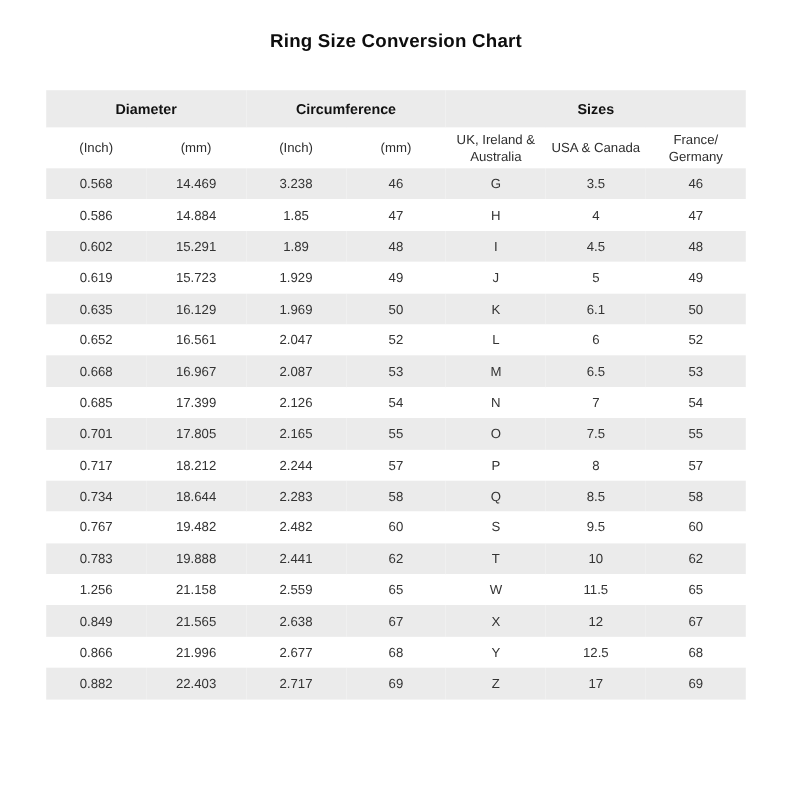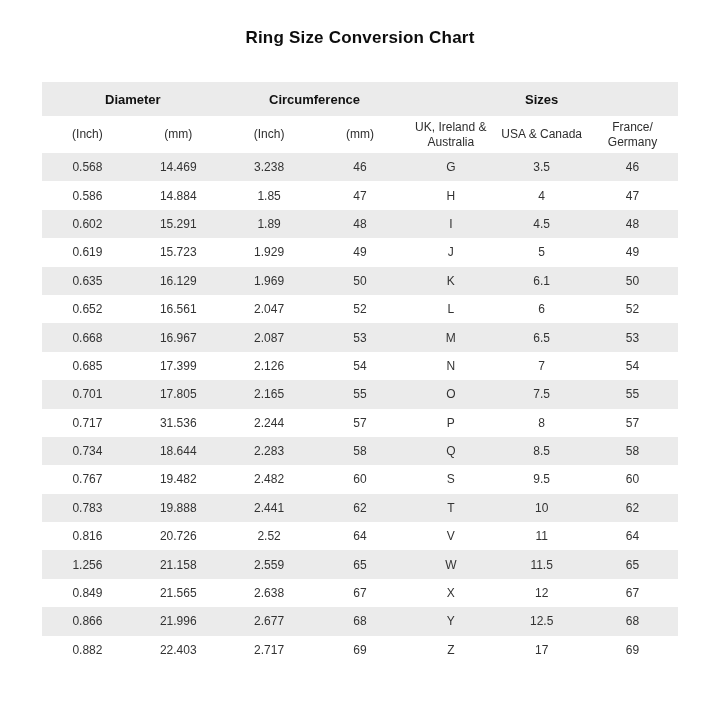--- a/index.html
+++ b/index.html
@@ -156,21 +156,21 @@
         <td>0.701</td>
         <td>17.805</td>
         <td>2.165</td>
         <td>55</td>
         <td>O</td>
         <td>7.5</td>
         <td>55</td>
       </tr>
       <tr>
         <td>0.717</td>
-        <td>31.536</td>
+        <td>18.212</td>
         <td>2.244</td>
         <td>57</td>
         <td>P</td>
         <td>8</td>
         <td>57</td>
       </tr>
       <tr>
         <td>0.734</td>
         <td>18.644</td>
         <td>2.283</td>
@@ -191,29 +191,20 @@
       <tr>
         <td>0.783</td>
         <td>19.888</td>
         <td>2.441</td>
         <td>62</td>
         <td>T</td>
         <td>10</td>
         <td>62</td>
       </tr>
       <tr>
-        <td>0.816</td>
-        <td>20.726</td>
-        <td>2.52</td>
-        <td>64</td>
-        <td>V</td>
-        <td>11</td>
-        <td>64</td>
-      </tr>
-      <tr>
         <td>1.256</td>
         <td>21.158</td>
         <td>2.559</td>
         <td>65</td>
         <td>W</td>
         <td>11.5</td>
         <td>65</td>
       </tr>
       <tr>
         <td>0.849</td>

